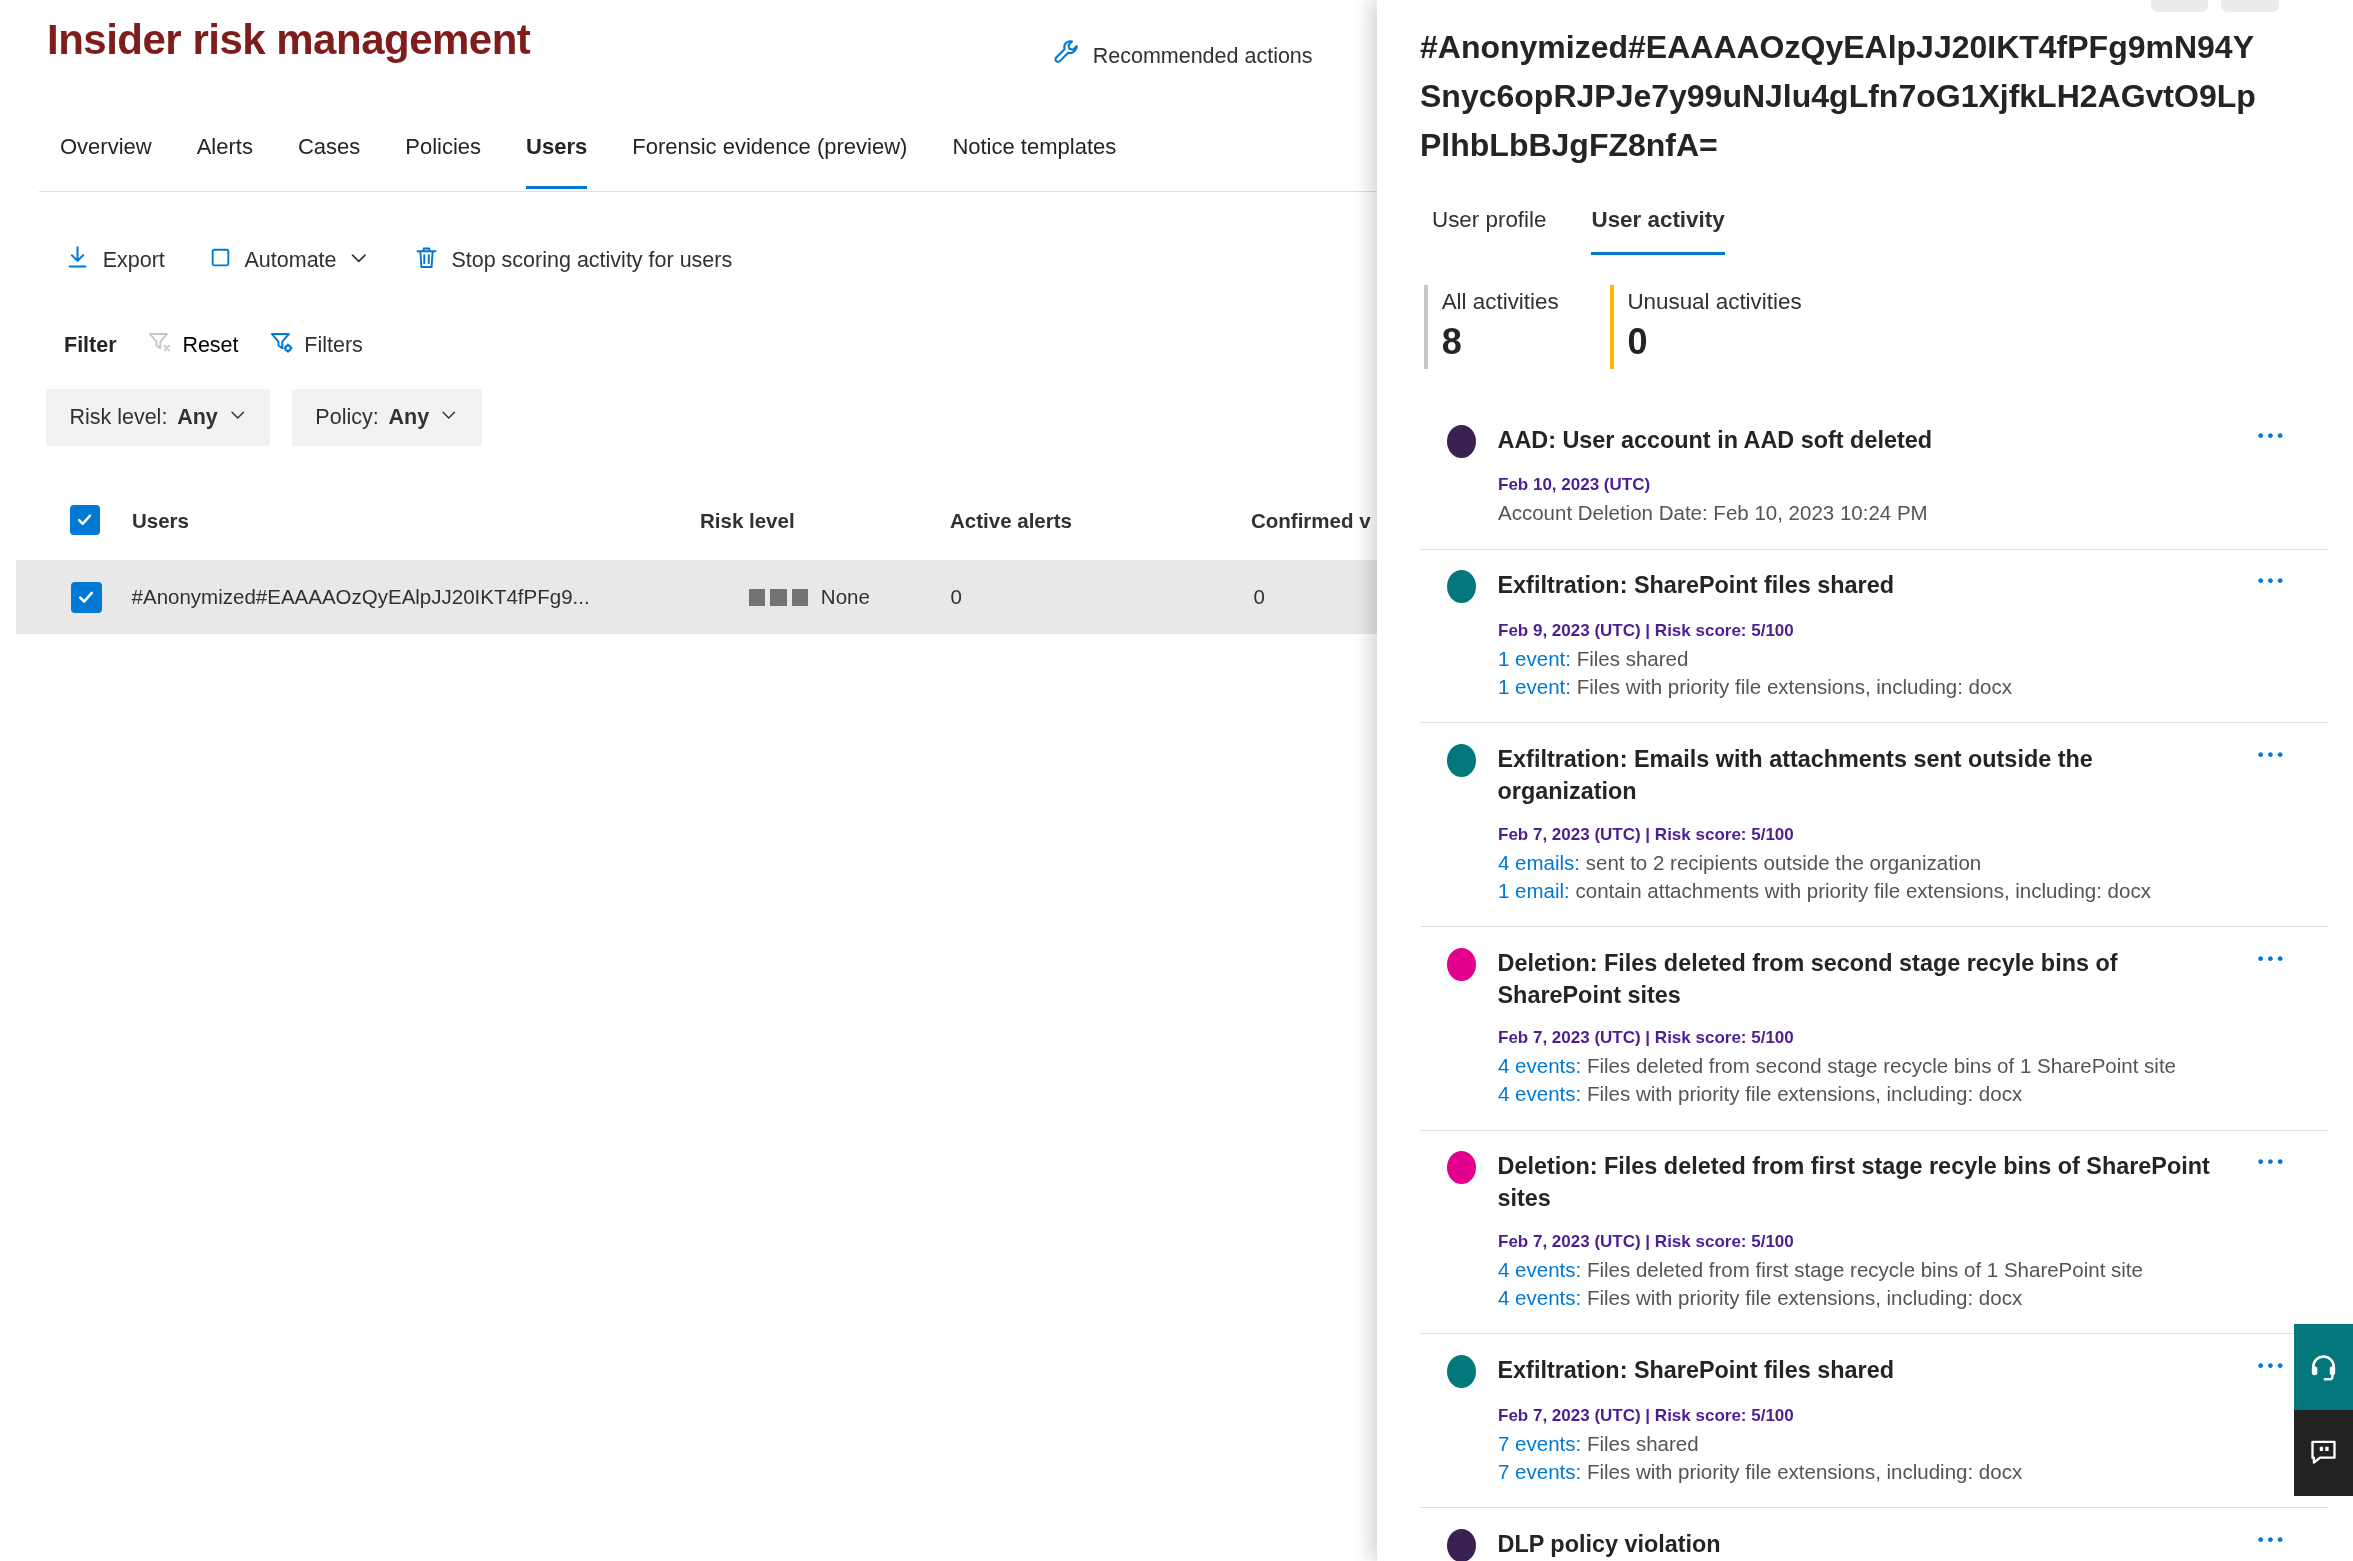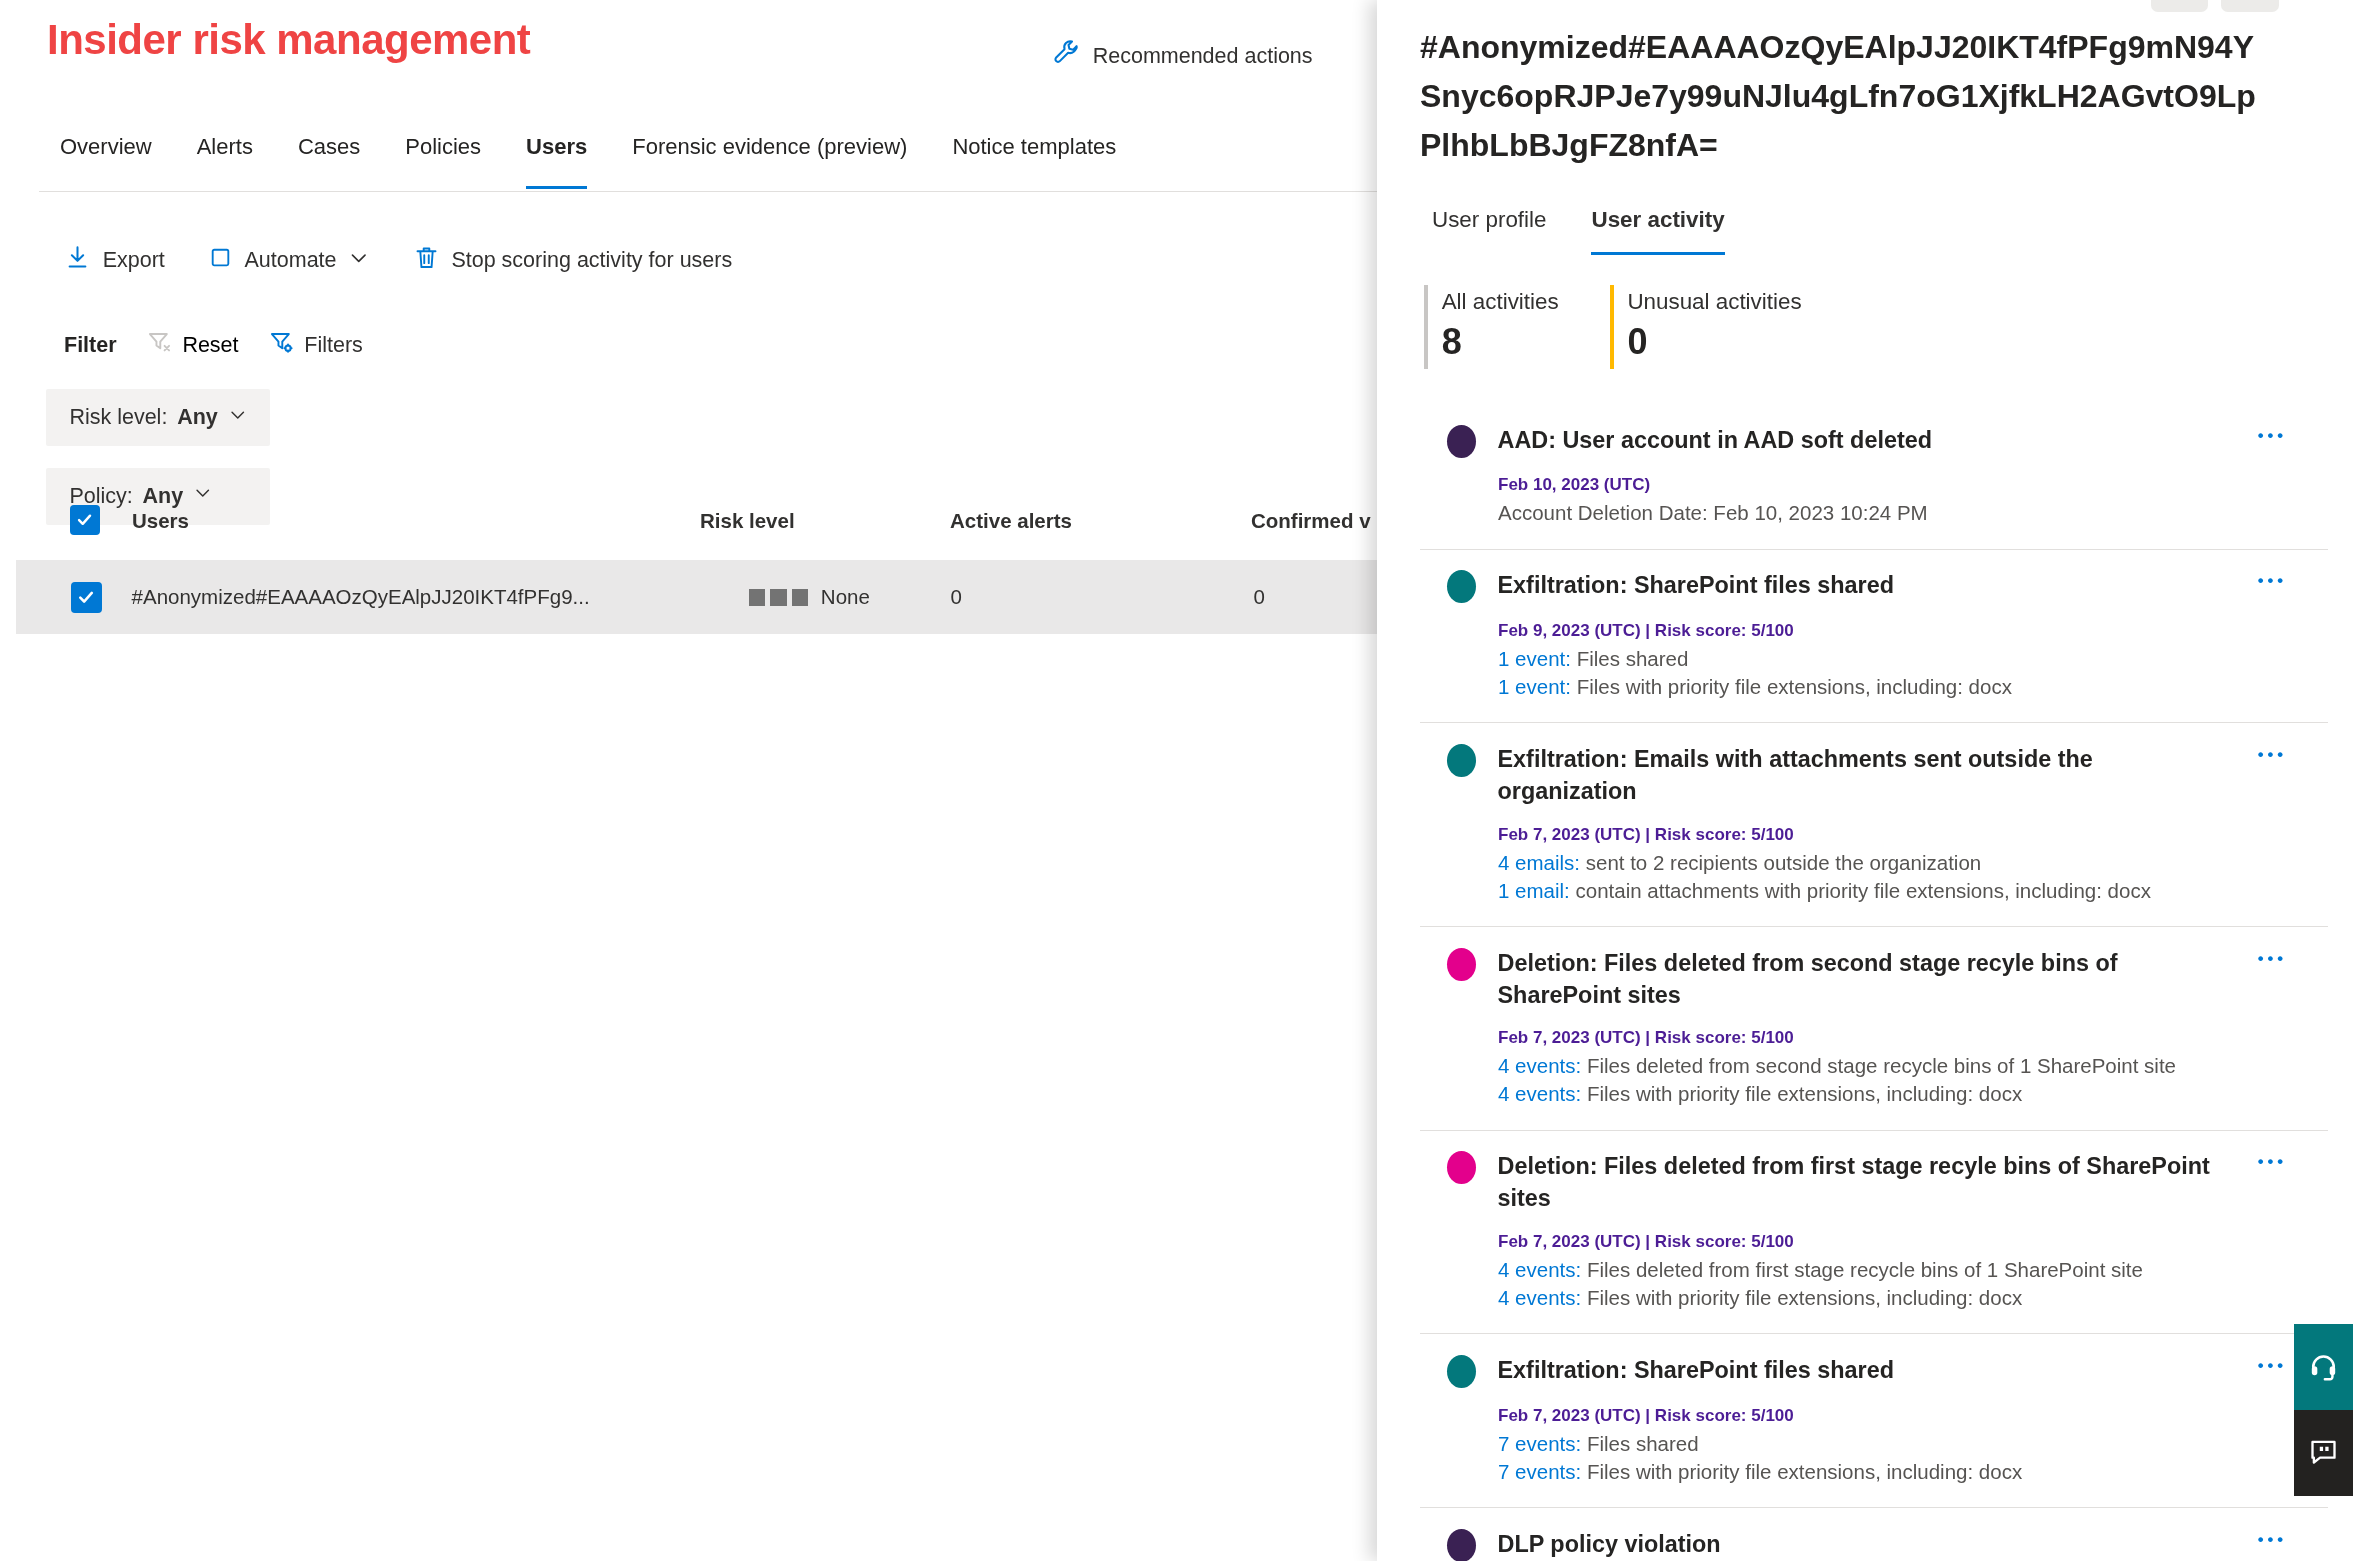--- a/index.html
+++ b/index.html
@@ -2,38 +2,38 @@
 <html><head>
 <meta charset="utf-8">
 <style>
   * { margin:0; padding:0; box-sizing:border-box; }
   html,body { width:2353px; height:1561px; overflow:hidden; background:#fff;
     font-family:"Liberation Sans", sans-serif; color:#323130; }
   #app { position:relative; width:2353px; height:1561px; overflow:hidden; }
 
   
   #main { position:absolute; left:0; top:0; width:1377px; height:1561px; background:#fff; }
-  .page-title { position:absolute; left:47px; top:15.6px; font-size:42px; font-weight:700; color:#ef4444; letter-spacing:-0.5px; }
+  .page-title { position:absolute; left:47px; top:15.6px; font-size:42px; font-weight:700; color:#7f1d1d; letter-spacing:-0.5px; }
   .rec-actions { position:absolute; left:1051px; top:39px; display:flex; align-items:center; gap:12.7px;
     font-size:21.5px; color:#323130; cursor:pointer; }
   .tabs { position:absolute; left:60px; top:132px; display:flex; gap:45px; font-size:22px; color:#252423; }
   .tab { line-height:29px; padding-bottom:25px; cursor:pointer; }
   .tab.active { font-weight:600; border-bottom:3.9px solid #0078D4; }
   .tabs-divider { position:absolute; left:39px; right:0; top:191px; height:1px; background:#E1DFDD; }
 
   .toolbar { position:absolute; left:64px; top:241px; height:39px; display:flex; align-items:center; gap:43px; font-size:21.5px; }
   .tool-btn { display:flex; align-items:center; gap:11.7px; cursor:pointer; }
   .tool-btn svg { flex:none; }
 
   .filter-bar { position:absolute; left:64px; top:326px; height:39px; display:flex; align-items:center; gap:29px; font-size:21.5px; }
   .filter-label { font-weight:700; color:#252423; }
   .link-btn { display:flex; align-items:center; gap:9.8px; cursor:pointer; }
   .link-btn.disabled { color:#000000; }
 
-  .pills { position:absolute; left:46px; top:389px; display:flex; gap:21.5px;flex-direction:column; }
+  .pills { position:absolute; left:46px; top:389px; display:flex; gap:21.5px; }
   .pill { height:57px; background:#F3F2F1; border-radius:2px; display:inline-flex; align-items:center;
     padding:0 23.4px; gap:9.8px; font-size:21.5px; cursor:pointer; }
   .pill b { font-weight:700; }
 
   .thead { position:absolute; left:0; right:0; top:493px; height:55px; font-size:20.5px; font-weight:600; color:#323130; }
   .trow { position:absolute; left:15.6px; right:0; top:560px; height:74px; background:#E9E8E8; font-size:20.5px; cursor:pointer; }
   .cell { position:absolute; top:50%; transform:translateY(-50%); white-space:nowrap; }
   .checkbox { position:absolute; width:30px; height:30px; background:#0078D4; border-radius:3.9px;
     display:flex; align-items:center; justify-content:center; cursor:pointer; }
   .risk-squares { display:inline-flex; gap:4.9px; margin-right:12.7px; vertical-align:-2px; }

